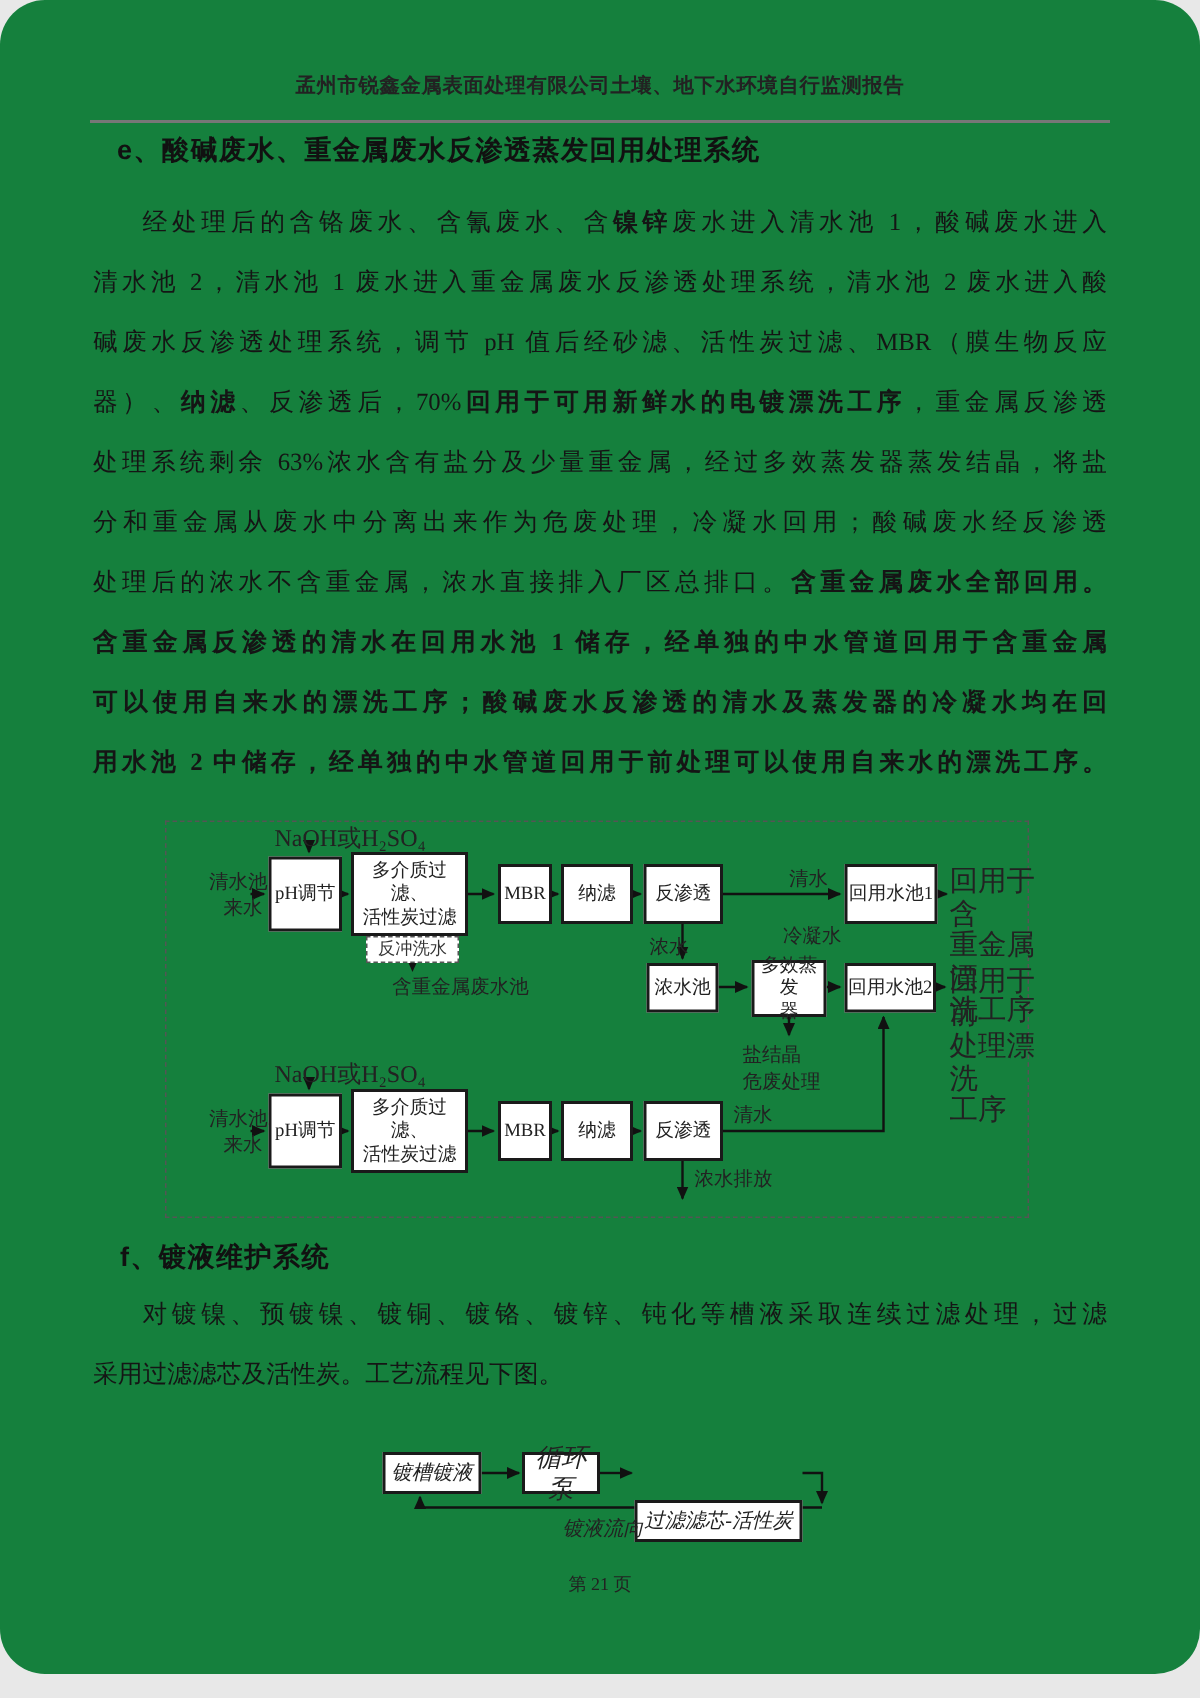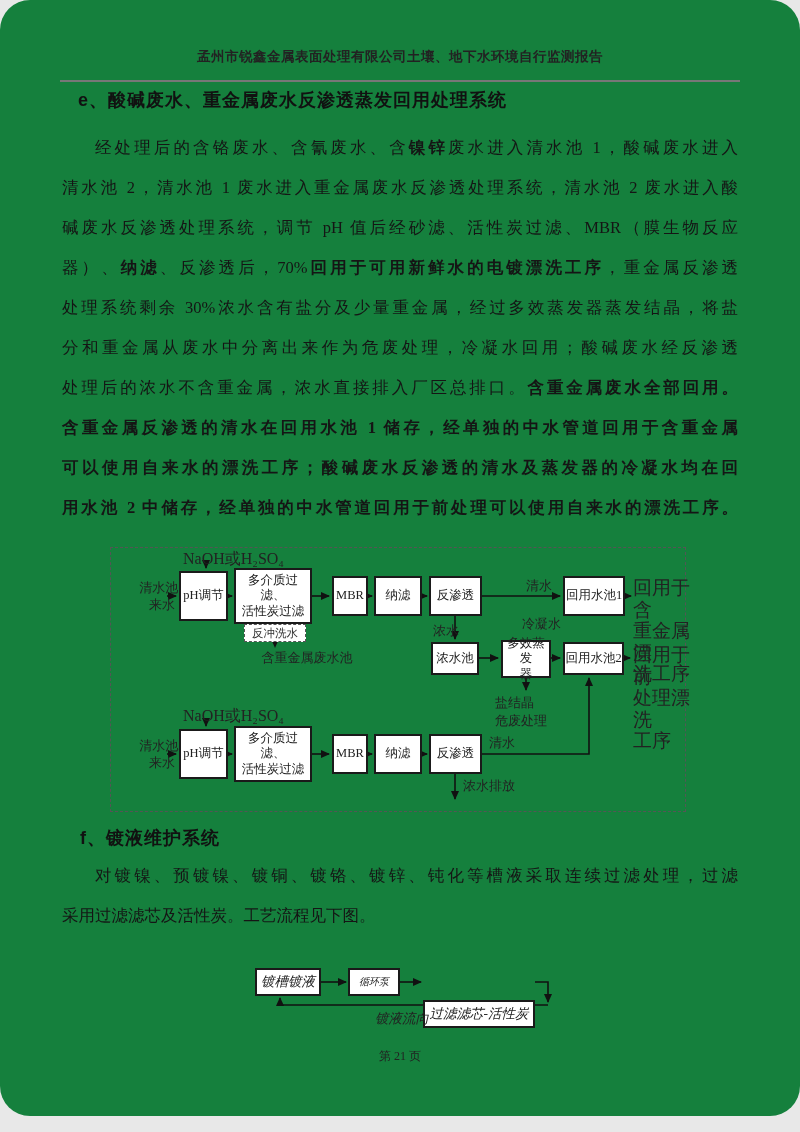--- a/index.html
+++ b/index.html
@@ -41,21 +41,21 @@
   <div class="hdr-title">孟州市锐鑫金属表面处理有限公司土壤、地下水环境自行监测报告</div>
   <div class="hdr-rule"></div>
 
   <div class="h-e">e、酸碱废水、重金属废水反渗透蒸发回用处理系统</div>
 
   <div class="para para-e">
       <div class="tline ind"><span>经处理后的含铬废水、含氰废水、含</span><span class="b">镍锌</span><span>废水进入清水池 1，酸碱废水进入</span></div>
       <div class="tline"><span>清水池 2，清水池 1 废水进入重金属废水反渗透处理系统，清水池 2 废水进入酸</span></div>
       <div class="tline"><span>碱废水反渗透处理系统，调节 pH 值后经砂滤、活性炭过滤、MBR（膜生物反应</span></div>
       <div class="tline"><span>器）、</span><span class="b">纳滤</span><span>、反渗透后，70%</span><span class="b">回用于可用新鲜水的电镀漂洗工序</span><span>，重金属反渗透</span></div>
-      <div class="tline"><span>处理系统剩余 30%浓水含有盐分及少量重金属，经过多效蒸发器蒸发结晶，将盐</span></div>
+      <div class="tline"><span>处理系统剩余 63%浓水含有盐分及少量重金属，经过多效蒸发器蒸发结晶，将盐</span></div>
       <div class="tline"><span>分和重金属从废水中分离出来作为危废处理，冷凝水回用；酸碱废水经反渗透</span></div>
       <div class="tline"><span>处理后的浓水不含重金属，浓水直接排入厂区总排口。</span><span class="b">含重金属废水全部回用。</span></div>
       <div class="tline"><span class="b">含重金属反渗透的清水在回用水池 1 储存，经单独的中水管道回用于含重金属</span></div>
       <div class="tline"><span class="b">可以使用自来水的漂洗工序；酸碱废水反渗透的清水及蒸发器的冷凝水均在回</span></div>
       <div class="tline"><span class="b">用水池 2 中储存，经单独的中水管道回用于前处理可以使用自来水的漂洗工序。</span></div>
     </div>
 
   <div class="fc1">
     <svg class="fc-svg" width="574" height="263" viewBox="0 0 574 263">
       <defs>
@@ -148,20 +148,20 @@
       </defs>
       <g stroke="#111" stroke-width="1.6" fill="none">
         <line x1="101" y1="24" x2="126" y2="24" marker-end="url(#ah2)"></line>
         <line x1="180" y1="24" x2="201" y2="24" marker-end="url(#ah2)"></line>
         <polyline points="315,24 328,24 328,44" marker-end="url(#ah2)"></polyline>
         <line x1="328" y1="47" x2="60" y2="47"></line>
         <line x1="60" y1="47" x2="60" y2="40" marker-end="url(#ah2)"></line>
       </g>
     </svg>
     <div class="fbox" style="left:35px;top:10px;width:66px;height:28px;font-size:13.5px;">镀槽镀液</div>
-    <div class="fbox" style="left:128px;top:10px;width:52px;height:28px;font-size:10px;">循环泵</div>
+    <div class="fbox" style="left:128px;top:10px;width:52px;height:28px;font-size:17px;">循环泵</div>
     <div class="fbox" style="left:203px;top:10px;width:112px;height:28px;font-size:13.5px;margin-top:32px;">过滤滤芯-活性炭</div>
     <div class="flab c" style="left:126px;top:52px;width:70px;font-size:13.5px;">镀液流向</div>
   </div>
 
   <div class="footer">第 21 页</div>
 
 </div>
 
 </body></html>

